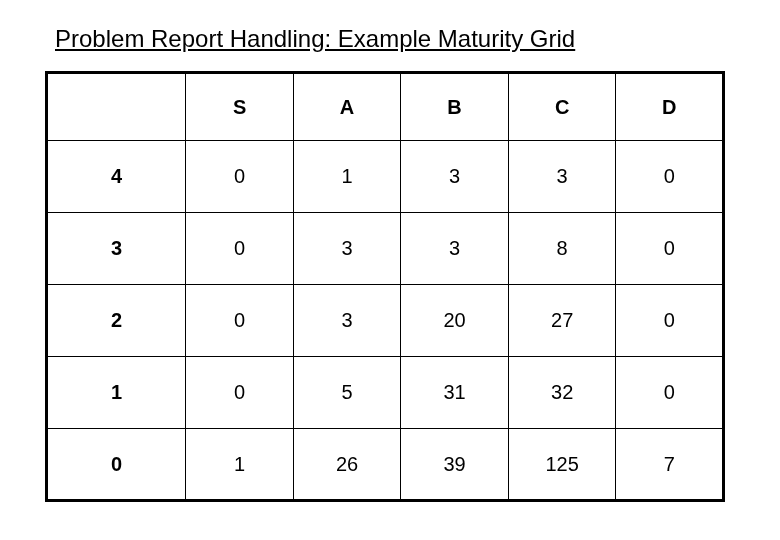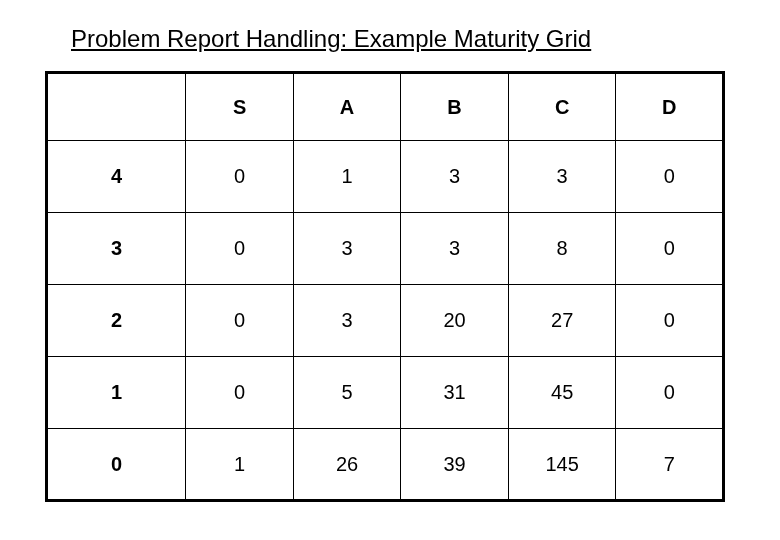--- a/index.html
+++ b/index.html
@@ -12,21 +12,21 @@
       height: 540px;
       background: #fff;
       font-family: Arial, sans-serif;
       padding: 25px 45px;
     }
     .title {
       font-size: 24px;
       text-decoration: underline;
       color: #000;
       margin-bottom: 18px;
-      margin-left: 26px;
+      margin-left: 10px;
     }
     .grid-table {
       border-collapse: collapse;
       width: 680px;
       border: 3px solid #000;
     }
     .grid-table td, .grid-table th {
       border: 1px solid #000;
       text-align: center;
       font-size: 20px;
@@ -86,25 +86,25 @@
       <td class="col-data">3</td>
       <td class="col-data">20</td>
       <td class="col-data">27</td>
       <td class="col-data">0</td>
     </tr>
     <tr>
       <td class="row-label">1</td>
       <td class="col-data">0</td>
       <td class="col-data">5</td>
       <td class="col-data">31</td>
-      <td class="col-data">45</td>
+      <td class="col-data">32</td>
       <td class="col-data">0</td>
     </tr>
     <tr>
       <td class="row-label">0</td>
       <td class="col-data">1</td>
       <td class="col-data">26</td>
       <td class="col-data">39</td>
-      <td class="col-data">145</td>
+      <td class="col-data">125</td>
       <td class="col-data">7</td>
     </tr>
   </tbody>
 </table>
 
 </body></html>

